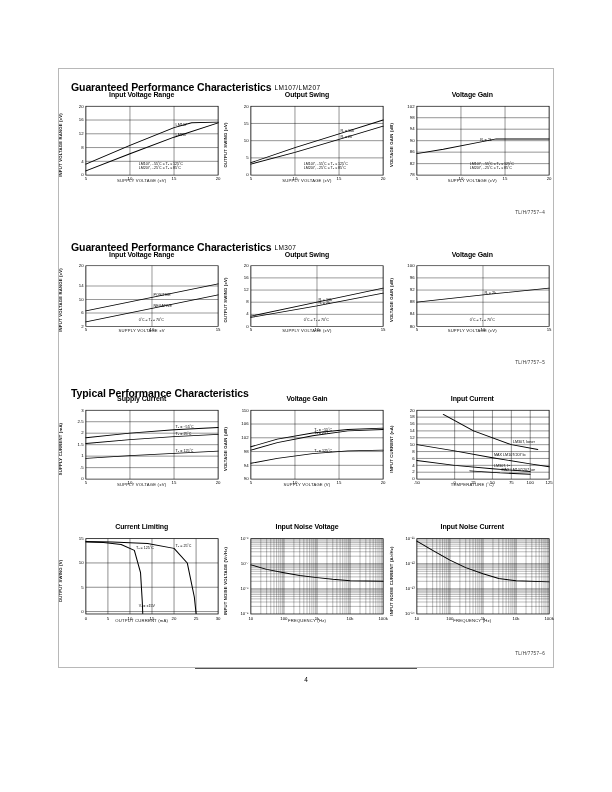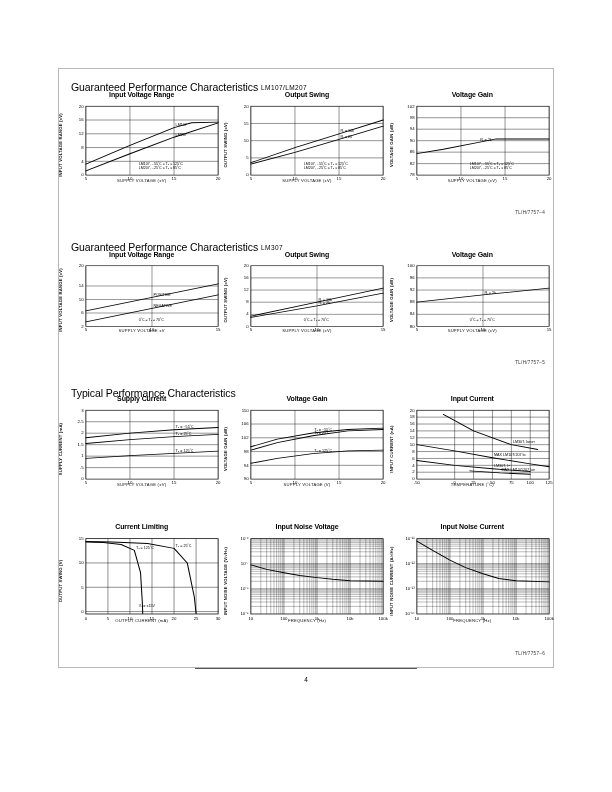--- a/index.html
+++ b/index.html
@@ -26,21 +26,21 @@
   .section { position:absolute; left:0; width:496px; }
   .sec1 { top:0px;   height:160px; }
   .sec2 { top:160px; height:146px; }
   .sec3 { top:306px; height:294px; }
 
   .sec-head {
     position:absolute; left:12px; top:8px;
     white-space:nowrap;
   }
   .sec-title {
-    font-size:10.5px; font-weight:normal; letter-spacing:-0.1px;
+    font-size:10.5px; font-weight:bold; letter-spacing:-0.1px;
   }
   .sec-sub {
     font-size:6.5px; font-weight:normal; letter-spacing:0.4px;
     margin-left:3px; position:relative; top:-1px;
   }
 
   
   .chart-row { position:absolute; left:0; width:496px; display:flex; }
   .cell { position:relative; flex:1 1 0; height:100%; }
 

